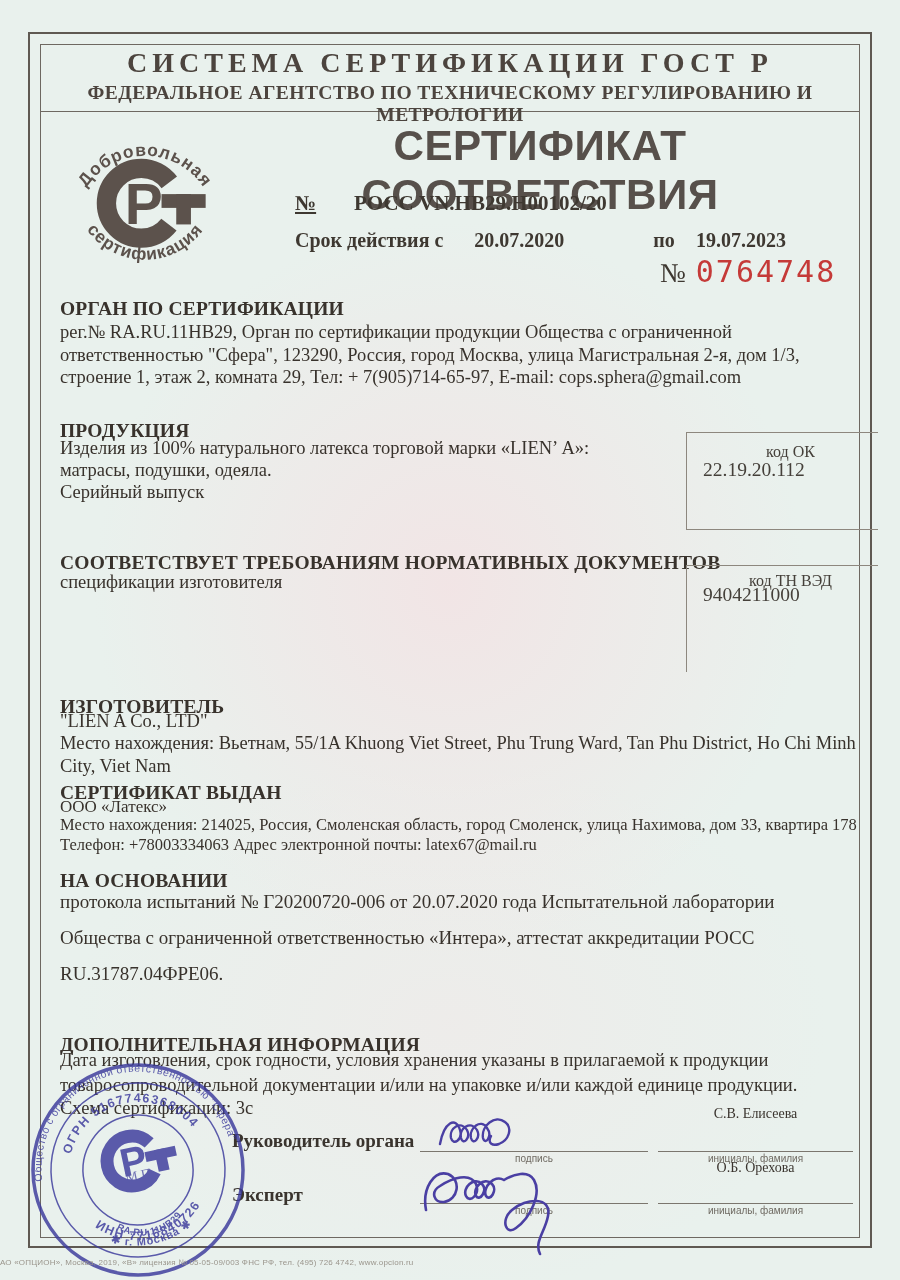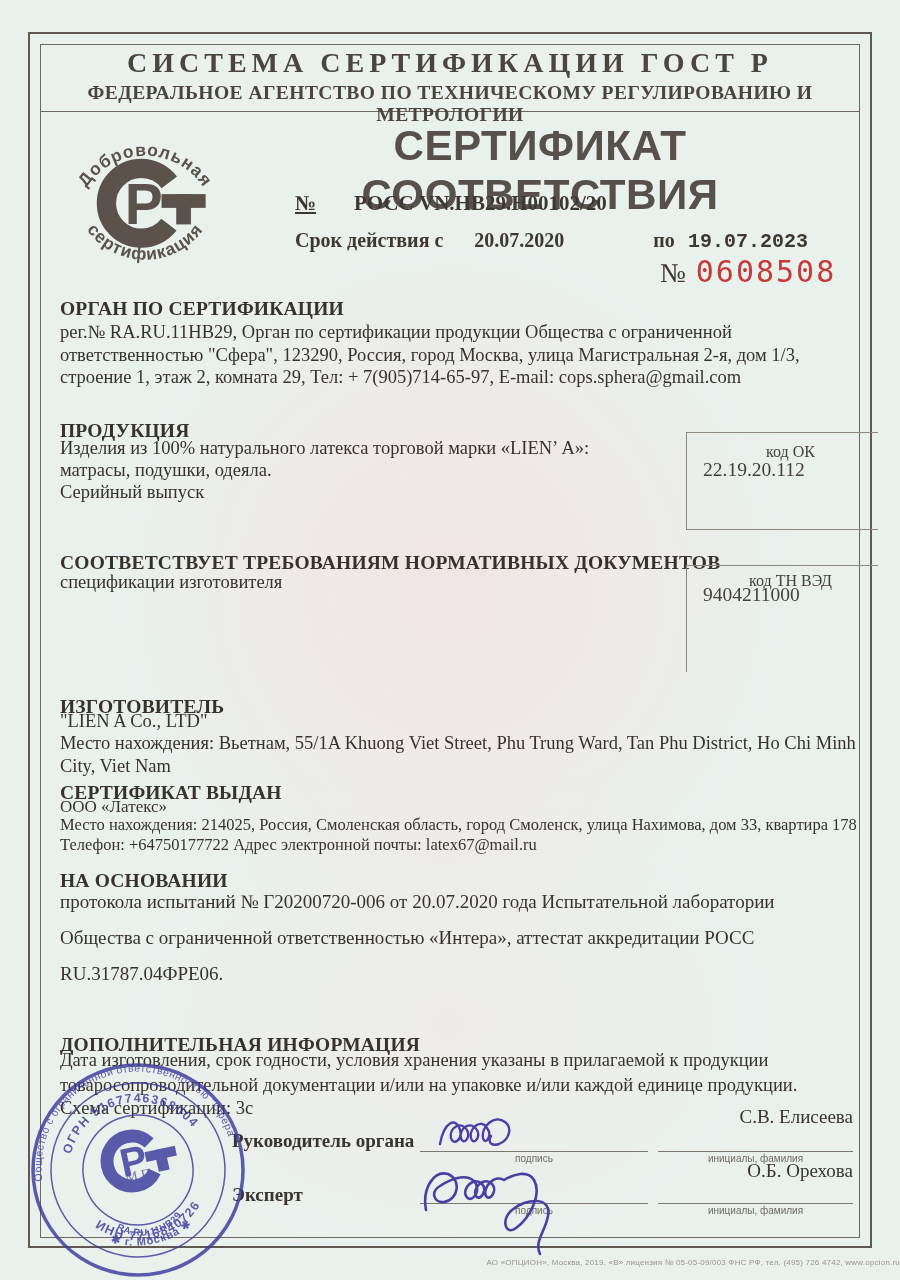--- a/index.html
+++ b/index.html
@@ -20,37 +20,37 @@
         font-size:19px;letter-spacing:.4px;color:#4c443e;transform:scaleX(1.03);}
   .doc-title{position:absolute;left:225px;right:45px;top:121px;text-align:center;
         font-family:"Liberation Sans",sans-serif;font-weight:bold;font-size:43px;
         letter-spacing:.5px;color:#57504b;transform:scaleX(.98);}
   .num-row{position:absolute;left:295px;top:191px;font-size:21px;font-weight:bold;color:#3e3831;}
   .num-row .no{margin-right:38px;text-decoration:underline;}
   .valid-row{position:absolute;left:295px;top:229px;font-size:20px;font-weight:bold;color:#3e3831;}
   .valid-row span{display:inline-block;}
   .v-from{margin-left:26px;}
   .v-po{margin-left:84px;}
-  .v-to{margin-left:8px;font-family:Liberation Mono, monospace;}
+  .v-to{margin-left:16px;}
   .blank-no{position:absolute;left:660px;top:254px;font-size:27px;color:#3e3831;}
   .blank-no .digits{font-family:"DejaVu Sans Mono",monospace;font-size:30px;letter-spacing:2px;color:#c53a38;margin-left:10px;}
   .sec-h{position:absolute;left:60px;font-weight:bold;font-size:19.5px;color:#38322c;letter-spacing:.2px;}
   .bt{position:absolute;left:60px;font-size:18.5px;line-height:22.5px;color:#38322c;}
   .codebox{position:absolute;left:686px;width:175px;color:#45403a;}
   .codebox .cl{font-size:16px;text-align:center;}
   .codebox .cv{font-size:19.5px;margin-top:-2px;}
   .box-ok{top:432px;height:86px;border:1px solid #8d877e;border-right:none;padding:10px 0 0 16px;}
   .box-tn{top:565px;height:100px;border-top:1px solid #8d877e;border-left:1px solid #8d877e;padding:6px 0 0 16px;}
   .box-tn .cv{margin-top:-6px;}
   .sig-label{position:absolute;left:232px;font-weight:bold;font-size:19px;color:#3a342e;}
   .sig-line{position:absolute;height:0;border-top:1px solid #7b766e;}
   .sig-cap{position:absolute;font-family:"Liberation Sans",sans-serif;font-size:10px;color:#6f6a62;text-align:center;}
-  .sig-name{position:absolute;font-size:19px;color:#3a342e;text-align:right;}
+  .sig-name{position:absolute;font-size:14px;color:#3a342e;text-align:center;}
   .foot-note{position:absolute;left:190px;top:1212px;font-size:19px;letter-spacing:.4px;color:#38322c;}
-  .print-line{position:absolute;left:0;right:0;top:1258px;text-align:right;
+  .print-line{position:absolute;left:0;right:0;top:1258px;text-align:left;
         font-family:"Liberation Sans",sans-serif;font-size:8px;color:#9a958c;letter-spacing:.2px;}
   .logo-svg{position:absolute;left:62px;top:116px;}
   .stamp-svg{position:absolute;left:16px;top:1048px;opacity:.82;}
   .sign-svg{position:absolute;left:412px;top:1092px;}
 </style>
 </head>
 <body>
 
 <div class="page">
 
@@ -89,21 +89,21 @@
   </div>
 
   <div class="valid-row">
     <span>Срок действия  с</span>
     <span class="v-from">20.07.2020</span>
     <span class="v-po">по</span>
     <span class="v-to">19.07.2023</span>
   </div>
 
   <div class="blank-no">
-    <span>№</span><span class="digits">0608508</span>
+    <span>№</span><span class="digits">0764748</span>
   </div>
 
   <div class="sec-h" style="top:298px">ОРГАН ПО СЕРТИФИКАЦИИ</div>
   <div class="bt" style="top:321px;width:802px">рег.№ RA.RU.11НВ29, Орган по сертификации продукции Общества с ограниченной ответственностью "Сфера", 123290, Россия, город Москва, улица Магистральная 2-я, дом 1/3, строение 1, этаж 2, комната 29, Тел: + 7(905)714-65-97, E-mail: cops.sphera@gmail.com</div>
 
   <div class="sec-h" style="top:420px">ПРОДУКЦИЯ</div>
   <div class="bt" style="top:437px;width:620px">Изделия из 100% натурального латекса торговой марки «LIEN’ А»:</div>
   <div class="bt" style="top:459px;width:620px">матрасы, подушки, одеяла.</div>
   <div class="bt" style="top:481px;width:620px">Серийный выпуск</div>
   <div class="codebox box-ok">
@@ -118,21 +118,21 @@
     <div class="cv">9404211000</div>
   </div>
 
   <div class="sec-h" style="top:696px">ИЗГОТОВИТЕЛЬ</div>
   <div class="bt" style="top:710px;width:300px">"LIEN A Co., LTD"</div>
   <div class="bt" style="top:732px;width:810px">Место нахождения: Вьетнам, 55/1A Khuong Viet Street, Phu Trung Ward, Tan Phu District, Ho Chi Minh City, Viet Nam</div>
 
   <div class="sec-h" style="top:782px">СЕРТИФИКАТ ВЫДАН</div>
   <div class="bt" style="top:796px;font-size:17px">ООО «Латекс»</div>
   <div class="bt" style="top:815px;width:820px;font-size:16.5px;line-height:19px">Место нахождения: 214025, Россия, Смоленская область, город Смоленск, улица Нахимова, дом 33, квартира 178</div>
-  <div class="bt" style="top:834px;width:820px;font-size:16.5px">Телефон: +64750177722 Адрес электронной почты: latex67@mail.ru</div>
+  <div class="bt" style="top:834px;width:820px;font-size:16.5px">Телефон: +78003334063 Адрес электронной почты: latex67@mail.ru</div>
 
   <div class="sec-h" style="top:870px">НА ОСНОВАНИИ</div>
   <div class="bt" style="top:884px;width:770px;line-height:36px;font-size:19px">протокола испытаний № Г20200720-006 от 20.07.2020 года Испытательной лаборатории Общества с ограниченной ответственностью «Интера», аттестат аккредитации РОСС RU.31787.04ФРЕ06.</div>
 
   <div class="sec-h" style="top:1034px">ДОПОЛНИТЕЛЬНАЯ ИНФОРМАЦИЯ</div>
   <div class="bt" style="top:1048px;width:815px;line-height:25px">Дата изготовления, срок годности, условия хранения указаны в прилагаемой к продукции товаросопроводительной документации и/или на упаковке и/или каждой единице продукции.</div>
   <div class="bt" style="top:1097px;width:400px">Схема сертификации: 3с</div>
 
   <div class="sig-name" style="left:658px;width:195px;top:1106px">С.В. Елисеева</div>
   <div class="sig-label" style="top:1130px">Руководитель органа</div>

